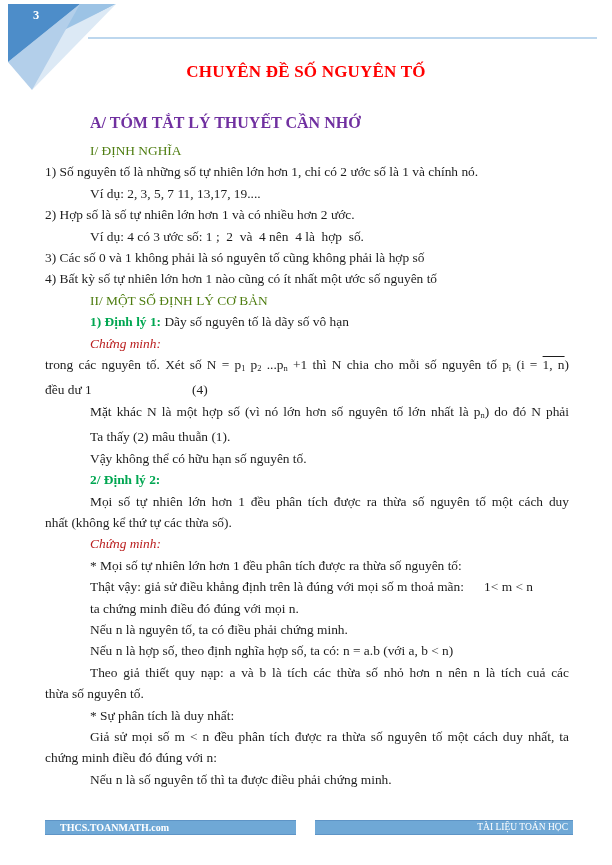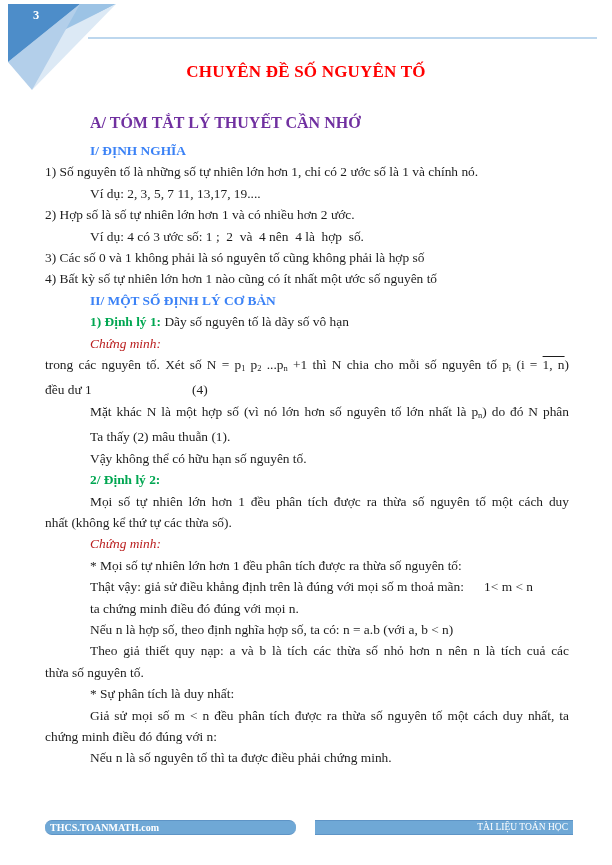--- a/index.html
+++ b/index.html
@@ -21,31 +21,31 @@
     position:absolute;left:90px;top:114px;
     color:#7030a0;font-weight:bold;font-size:16px;
   }
   .lines{
     position:absolute;left:45px;top:140px;width:524px;
     font-size:13.4px;line-height:21.4px;
   }
   .line{white-space:pre-wrap;}
   .ind{padding-left:45px;}
   .just{white-space:normal;text-align:justify;text-align-last:justify;}
-  .hblue{color:#3b82f6;font-weight:bold;}
+  .hblue{color:#4d7c0f;font-weight:normal;}
   .gb{color:#00a651;font-weight:bold;}
   .gbi{color:#b91c1c;font-weight:normal;font-style:italic;}
   .sub{font-size:8.5px;vertical-align:-2px;}
   .ovl{text-decoration:overline;text-decoration-thickness:1px;}
   .footer-cell{
     position:absolute;top:820px;height:15px;background:#6fa8d6;
     border-top:1px solid #5e94c6;border-bottom:1px solid #5e94c6;
     box-sizing:border-box;color:#ffffff;line-height:13px;
   }
-  .footer-left{left:45px;width:251px;font-size:10px;font-weight:bold;padding-left:5px;border-radius:7px;}
+  .footer-left{left:45px;width:251px;font-size:10px;font-weight:bold;padding-left:15px;}
   .footer-right{left:315px;width:258px;font-size:9.5px;font-weight:normal;text-align:right;padding-right:5px;}
 </style>
 </head>
 <body>
 
 <div class="page">
 
   <svg class="corner-decor" width="125" height="95" viewBox="0 0 125 95">
     <polygon points="80,4 116,4 52,38" fill="#9cc3e5"></polygon>
     <polygon points="116,4 52,36 32,90" fill="#dce9f5"></polygon>
@@ -66,30 +66,31 @@
       <div class="line ind"><span>Ví dụ: 2, 3, 5, 7 11, 13,17, 19....</span></div>
       <div class="line"><span>2) Hợp số là số tự nhiên lớn hơn 1 và có nhiều hơn 2 ước.</span></div>
       <div class="line ind"><span>Ví dụ: 4 có 3 ước số: 1 ;  2  và  4 nên  4 là  hợp  số.</span></div>
       <div class="line"><span>3) Các số 0 và 1 không phải là só nguyên tố cũng không phải là hợp số</span></div>
       <div class="line"><span>4) Bất kỳ số tự nhiên lớn hơn 1 nào cũng có ít nhất một ước số nguyên tố</span></div>
       <div class="line hblue ind"><span>II/ MỘT SỐ ĐỊNH LÝ CƠ BẢN</span></div>
       <div class="line ind"><span class="gb">1) Định lý 1:</span><span> Dãy số nguyên tố là dãy số vô hạn</span></div>
       <div class="line ind"><span class="gbi">Chứng minh:</span></div>
       <div class="line just"><span>trong các nguyên tố. Xét số N = p</span><span class="sub">1</span><span> p</span><span class="sub">2</span><span> ...p</span><span class="sub">n</span><span> +1  thì N chia cho mỗi số nguyên tố p</span><span class="sub">i</span><span> (i = </span><span class="ovl">1, n</span><span>)</span></div>
       <div class="line"><span>đều dư 1                              (4)</span></div>
-      <div class="line just ind"><span>Mặt khác N là một hợp số (vì nó lớn hơn số nguyên tố lớn nhất là p</span><span class="sub">n</span><span>) do đó N phân</span></div>
+      <div class="line just ind"><span>Mặt khác N là một hợp số (vì nó lớn hơn số nguyên tố lớn nhất là p</span><span class="sub">n</span><span>) do đó N phải</span></div>
       <div class="line ind"><span>Ta thấy (2) mâu thuẫn (1).</span></div>
       <div class="line ind"><span>Vậy không thể có hữu hạn số nguyên tố.</span></div>
       <div class="line ind"><span class="gb">2/ Định lý 2:</span></div>
       <div class="line just ind"><span>Mọi số tự nhiên lớn hơn 1 đều phân tích được ra thừa số nguyên tố một cách duy</span></div>
       <div class="line"><span>nhất (không kể thứ tự các thừa số).</span></div>
       <div class="line ind"><span class="gbi">Chứng minh:</span></div>
       <div class="line ind"><span>* Mọi số tự nhiên lớn hơn 1 đều phân tích được ra thừa số nguyên tố:</span></div>
       <div class="line ind"><span>Thật vậy: giả sử điều khẳng định trên là đúng với mọi số m thoả mãn:      1&lt; m &lt; n</span></div>
       <div class="line ind"><span>ta chứng minh điều đó đúng với mọi n.</span></div>
+      <div class="line ind"><span>Nếu n là nguyên tố, ta có điều phải chứng minh.</span></div>
       <div class="line ind"><span>Nếu n là hợp số, theo định nghĩa hợp số, ta có: n = a.b (với a, b &lt; n)</span></div>
       <div class="line just ind"><span>Theo giả thiết quy nạp: a và b là tích các thừa số nhỏ hơn n nên n là tích cuả các</span></div>
       <div class="line"><span>thừa số nguyên tố.</span></div>
       <div class="line ind"><span>* Sự phân tích là duy nhất:</span></div>
       <div class="line just ind"><span>Giả sử mọi số m &lt; n  đều phân tích được ra thừa số nguyên tố một cách duy nhất, ta</span></div>
       <div class="line"><span>chứng minh điều đó đúng với n:</span></div>
       <div class="line ind"><span>Nếu n là số nguyên tố thì ta được điều phải chứng minh.</span></div>
     </div>
 
   <div class="footer-cell footer-left">

